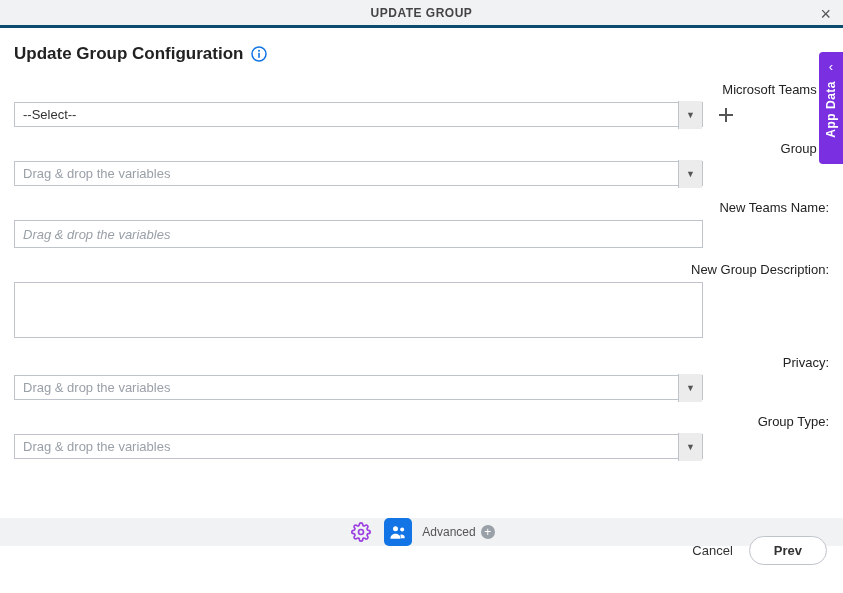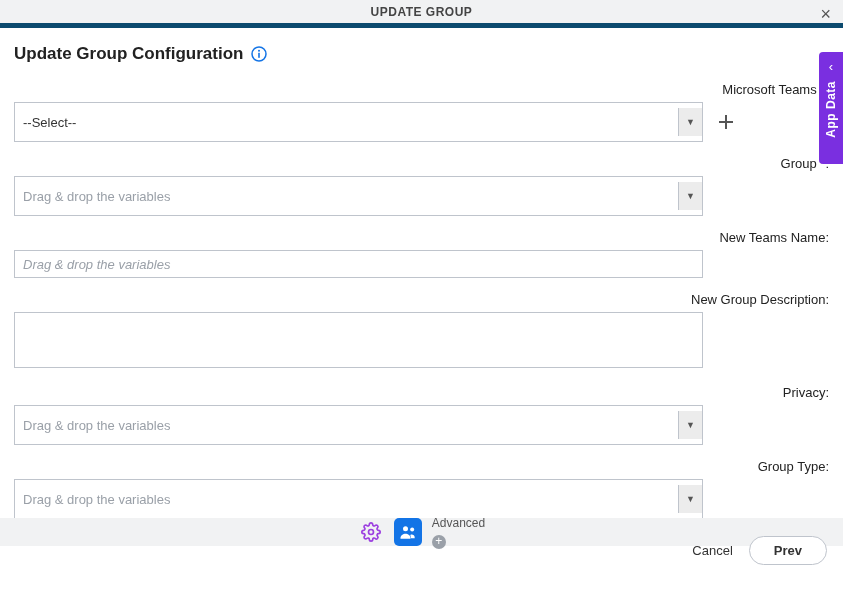--- a/index.html
+++ b/index.html
@@ -15,21 +15,21 @@
     overflow: hidden;
     position: relative;
   }
   .header {
     background: #f1f2f3;
     height: 28px;
     display: flex;
     align-items: center;
     justify-content: center;
     position: relative;
-    border-bottom: 5px solid #0c4a6e;
+    border-bottom: 3px solid #0c4a6e;
   }
   .header-title {
     font-size: 12px;
     font-weight: 600;
     letter-spacing: 0.5px;
     color: #444;
   }
   .header-close {
     position: absolute;
     right: 12px;
@@ -75,21 +75,21 @@
     color: #d9534f;
   }
   .select-row {
     display: flex;
     align-items: center;
   }
   .select-box {
     display: flex;
     align-items: center;
     border: 1px solid #bfc4cc;
-    height: 40px;
+    height: 25px;
     background: #fff;
     flex: 0 0 689px;
   }
   .select-box.alt {
     flex: 0 0 689px;
   }
   .select-text {
     flex: 1;
     padding: 0 8px;
     font-size: 13px;
@@ -173,24 +173,23 @@
     width: 28px;
     height: 28px;
     background: #1374e6;
     border-radius: 5px;
     cursor: pointer;
   }
   .advanced-label {
     font-size: 12px;
     color: #555;
     display: flex;
-    align-items: flex-start;
+    align-items: center;
     gap: 5px;
     cursor: pointer;
-    flex-direction: column;
   }
   .plus-circle {
     width: 14px;
     height: 14px;
     border-radius: 50%;
     background: #9aa0a8;
     color: #fff;
     display: inline-flex;
     align-items: center;
     justify-content: center;

